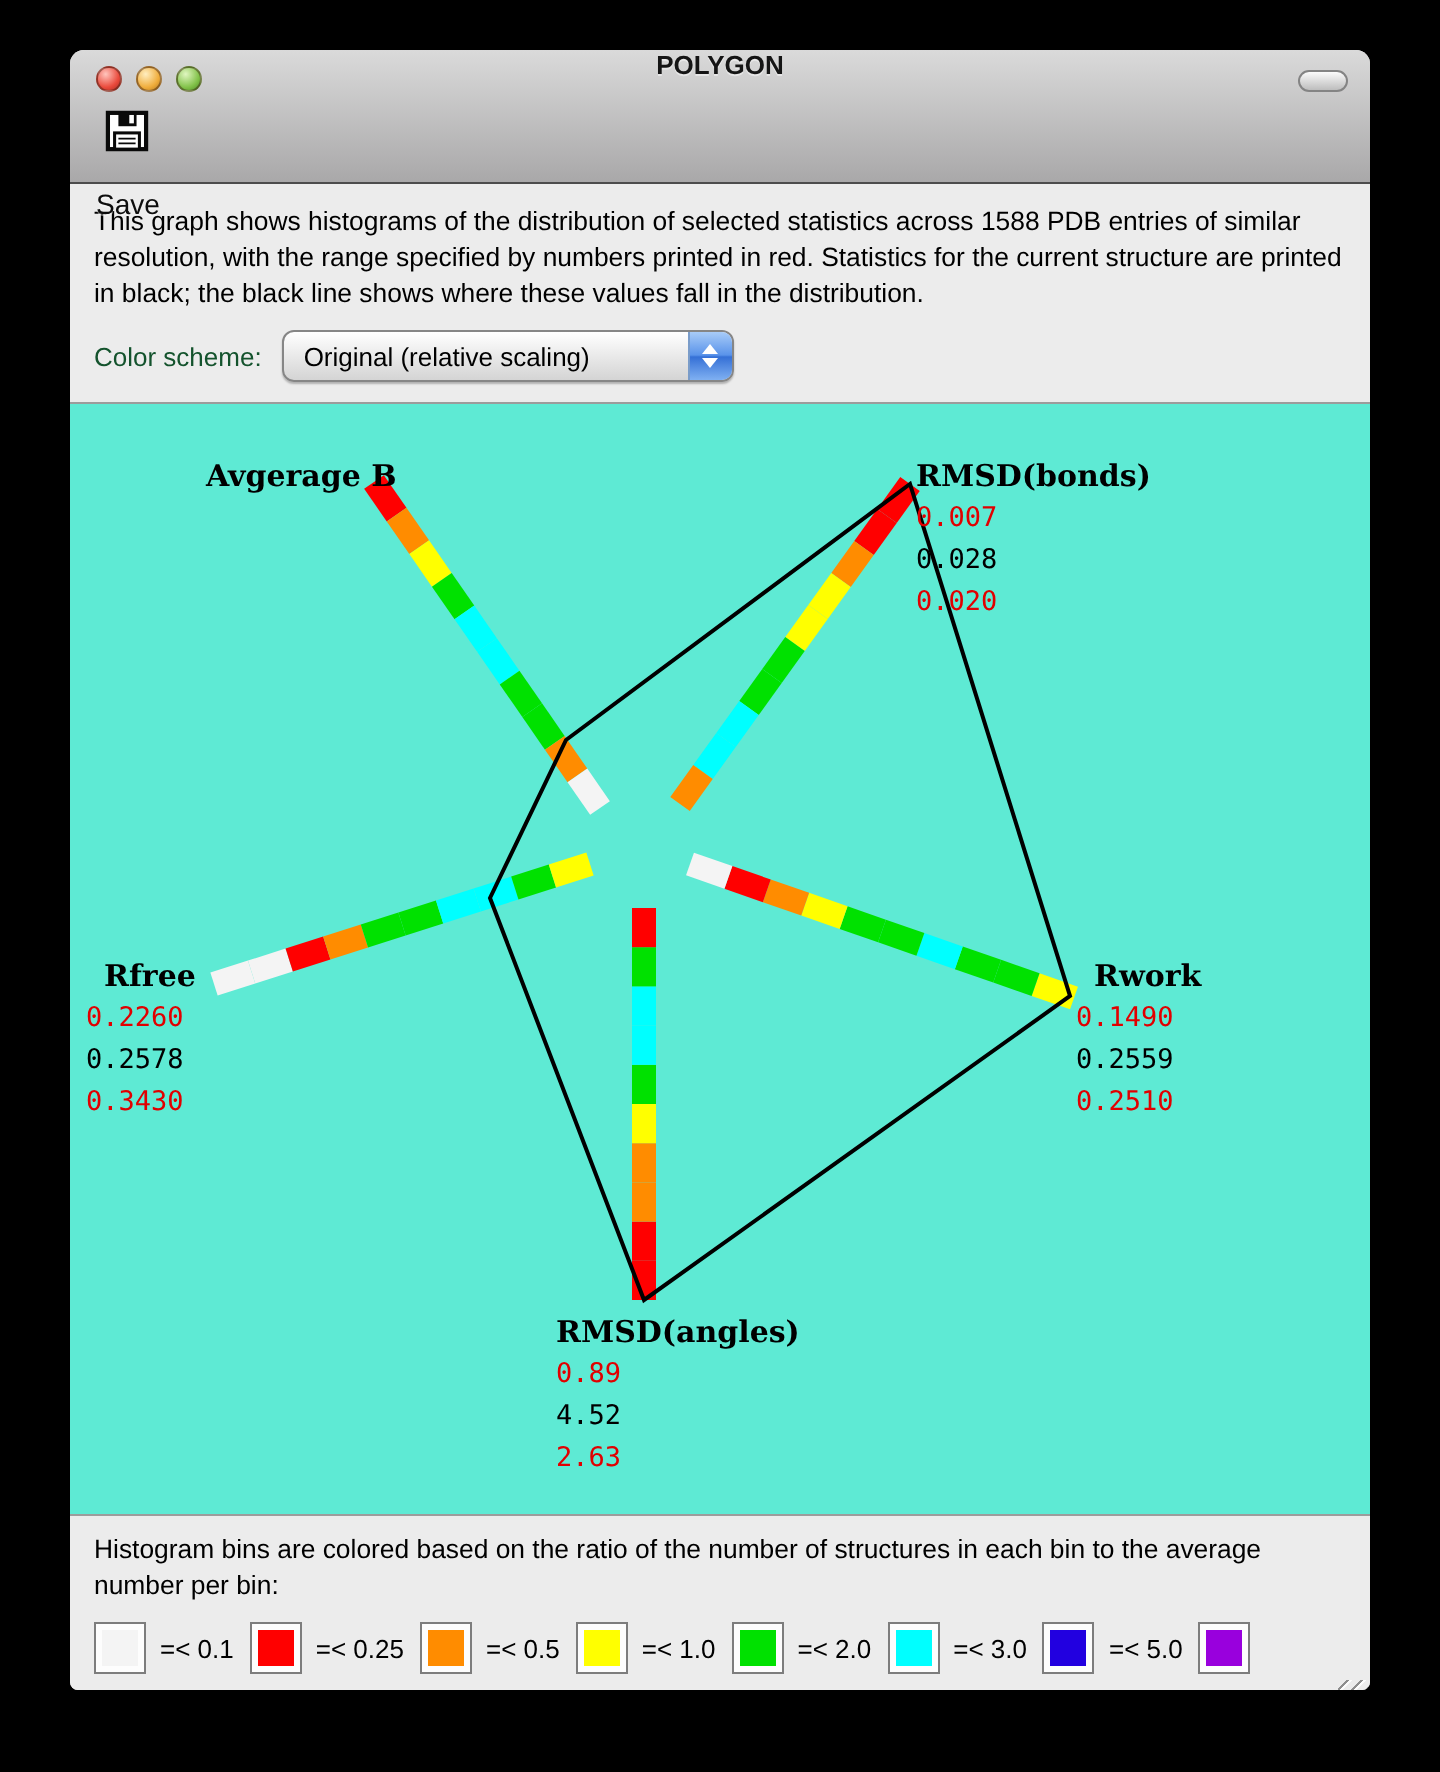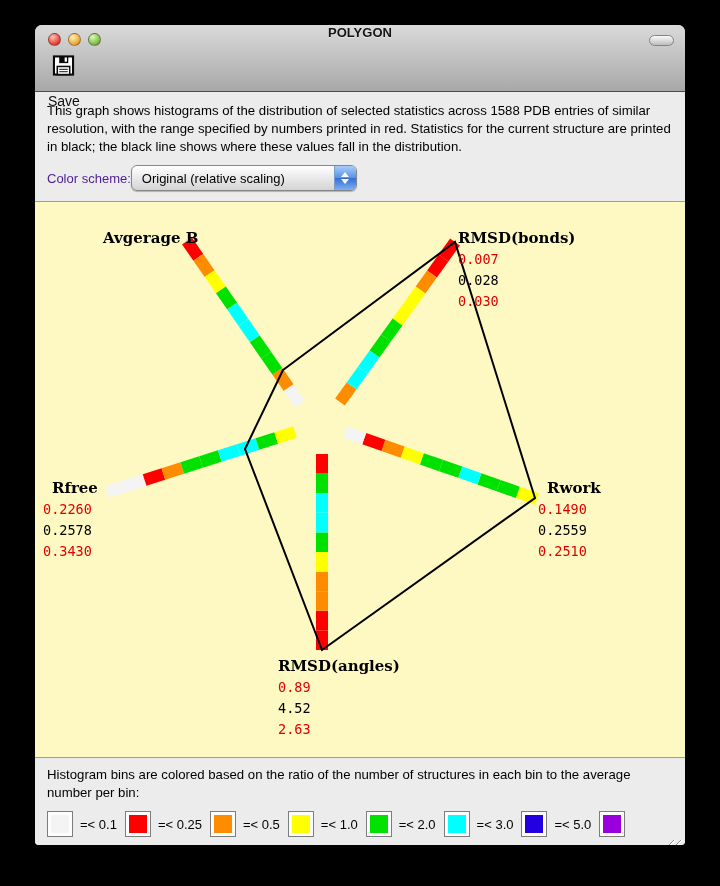--- a/index.html
+++ b/index.html
@@ -19,34 +19,34 @@
   .title{font-size:13px;font-weight:bold;color:#151515;text-shadow:0 1px 0 rgba(255,255,255,.45)}
   .capsule{position:absolute;right:11px;top:10px;width:25px;height:11px;border-radius:6px;
            background:linear-gradient(#fbfbfb,#bdbdbd);border:1px solid #848484;box-sizing:border-box}
   .toolbar{height:36px;display:flex;align-items:flex-start;padding-left:13px}
   .save-btn{display:flex;flex-direction:column;align-items:center;cursor:default}
   .save-label{font-size:14px;color:#0d0d0d;margin-top:13px;text-shadow:0 1px 0 rgba(255,255,255,.4)}
   
   .desc-panel{background:#ececec;padding:10px 12px 0}
   .desc{font-size:13.2px;line-height:18px;color:#000;width:628px}
   .scheme-row{display:flex;align-items:center;margin-top:9px;padding-bottom:10px}
-  .scheme-label{font-size:13px;color:#4c1d95;margin-right:0}
+  .scheme-label{font-size:13px;color:#14532d;margin-right:10px}
   .popup{width:226px;height:26px;border:1px solid #868686;border-radius:6px;box-sizing:border-box;
          background:linear-gradient(#ffffff,#d4d4d4);display:flex;align-items:center;
          box-shadow:0 1px 1px rgba(0,0,0,.25)}
   .popup-text{flex:1;font-size:13px;color:#000;padding-left:10px;white-space:nowrap;overflow:hidden}
   .stepper{width:21px;height:24px;border-radius:0 5px 5px 0;margin-right:0;
            background:linear-gradient(#a8ccf8 0%,#5a93ea 48%,#3570d6 52%,#7fb0f2 100%);
            display:flex;flex-direction:column;align-items:center;justify-content:center;gap:2px;
            border-left:1px solid #7a9cc9}
   .arr-up{width:0;height:0;border-left:4px solid transparent;border-right:4px solid transparent;border-bottom:5px solid #fff}
   .arr-down{width:0;height:0;border-left:4px solid transparent;border-right:4px solid transparent;border-top:5px solid #fff}
   .divider{height:1px;background:#9c9c9c}
   
-  .chart-area{position:relative;width:650px;height:555px;background:#fef9c3}
+  .chart-area{position:relative;width:650px;height:555px;background:#5eead4}
   .chart-svg{position:absolute;left:0;top:0}
   .axis-block{position:absolute;white-space:nowrap}
   .axis-name{font-family:"DejaVu Serif","Liberation Serif",serif;font-weight:bold;font-size:15px;color:#000}
   .axis-vals{font-family:"DejaVu Sans Mono","Liberation Mono",monospace;font-size:13.5px;line-height:21px;margin-top:2px}
   .v-red{color:#e10000}
   .v-black{color:#000}
   .name-indent{padding-left:9px}
   #axis-b{left:68px;top:27px}
   #axis-bonds{left:423px;top:27px}
   #axis-rwork{left:503px;top:277px}
@@ -170,21 +170,21 @@
 
     <div class="axis-block" id="axis-b">
       <div class="axis-name">Avgerage B</div>
     </div>
 
     <div class="axis-block" id="axis-bonds">
       <div class="axis-name">RMSD(bonds)</div>
       <div class="axis-vals">
         <div class="v-red">0.007</div>
         <div class="v-black">0.028</div>
-        <div class="v-red">0.030</div>
+        <div class="v-red">0.020</div>
       </div>
     </div>
 
     <div class="axis-block" id="axis-rwork">
       <div class="axis-name name-indent">Rwork</div>
       <div class="axis-vals">
         <div class="v-red">0.1490</div>
         <div class="v-black">0.2559</div>
         <div class="v-red">0.2510</div>
       </div>

